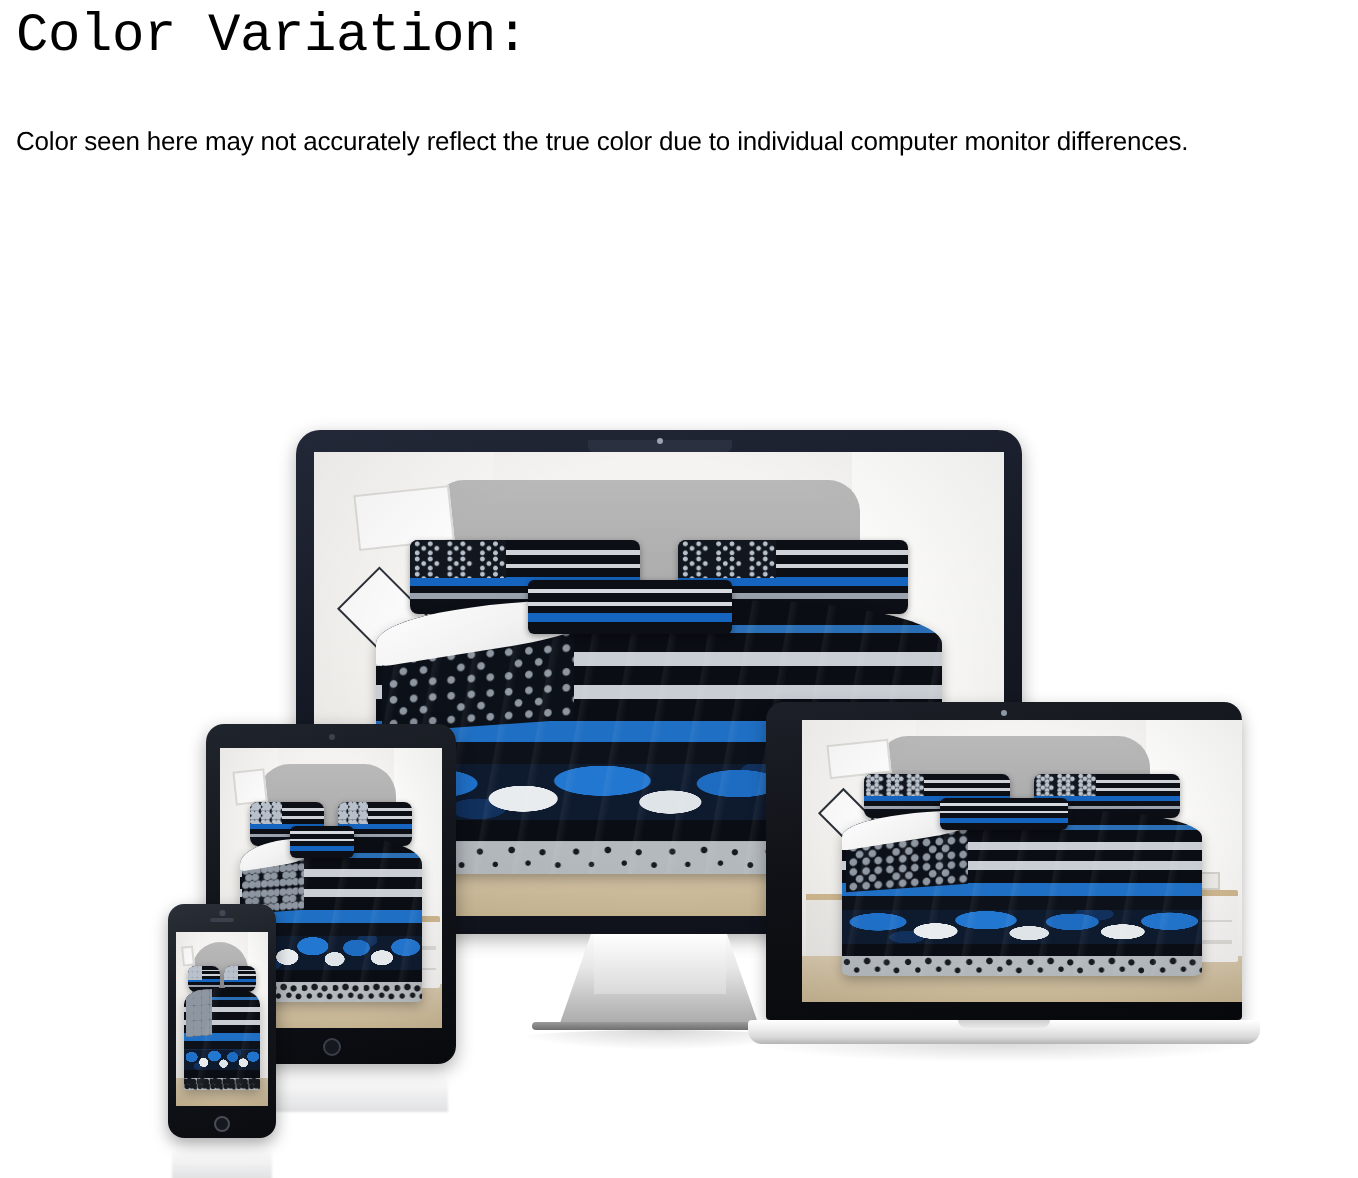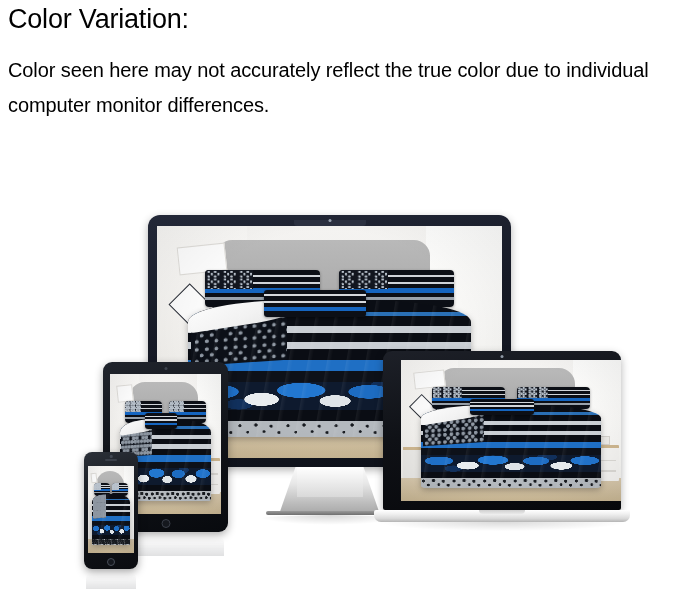--- a/index.html
+++ b/index.html
@@ -21,25 +21,26 @@
 
   
   #text-block { position: absolute; left: 8px; top: 2px; width: 665px; }
 
   #heading {
     font-size: 27px;
     line-height: 34px;
     font-weight: 400;
     color: #000000;
     letter-spacing: -0.2px;
+    font-family: Liberation Mono, monospace;
   }
 
   #paragraph {
     margin-top: 17px;
-    font-size: 20px;
+    font-size: 13px;
     line-height: 35px;
     color: #000000;
     letter-spacing: -0.1px;
     max-width: 668px;
   }
 
   
   #devices {
     position: absolute;
     left: 0; top: 195px;

